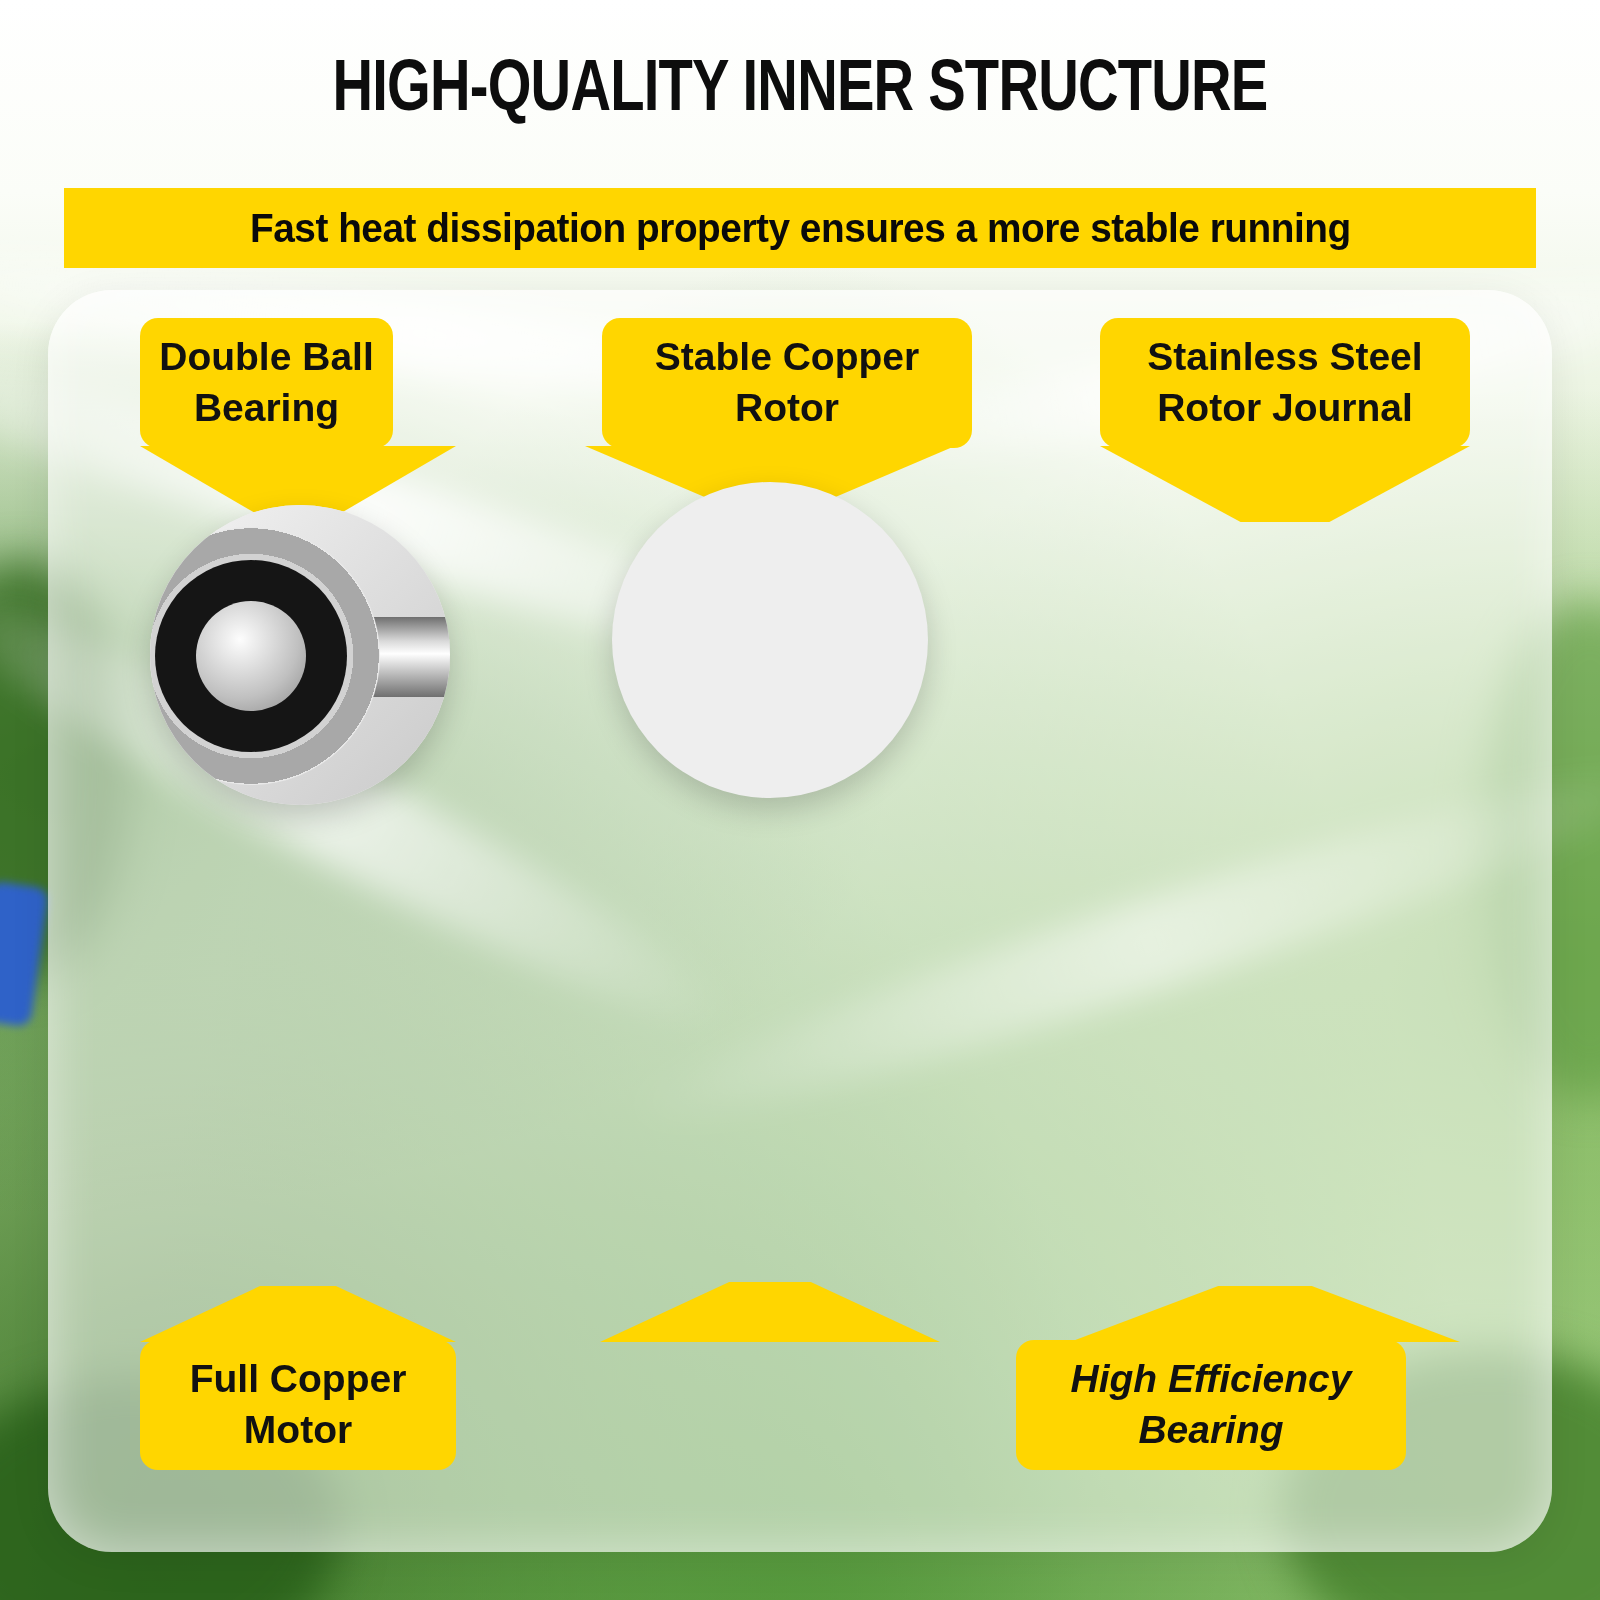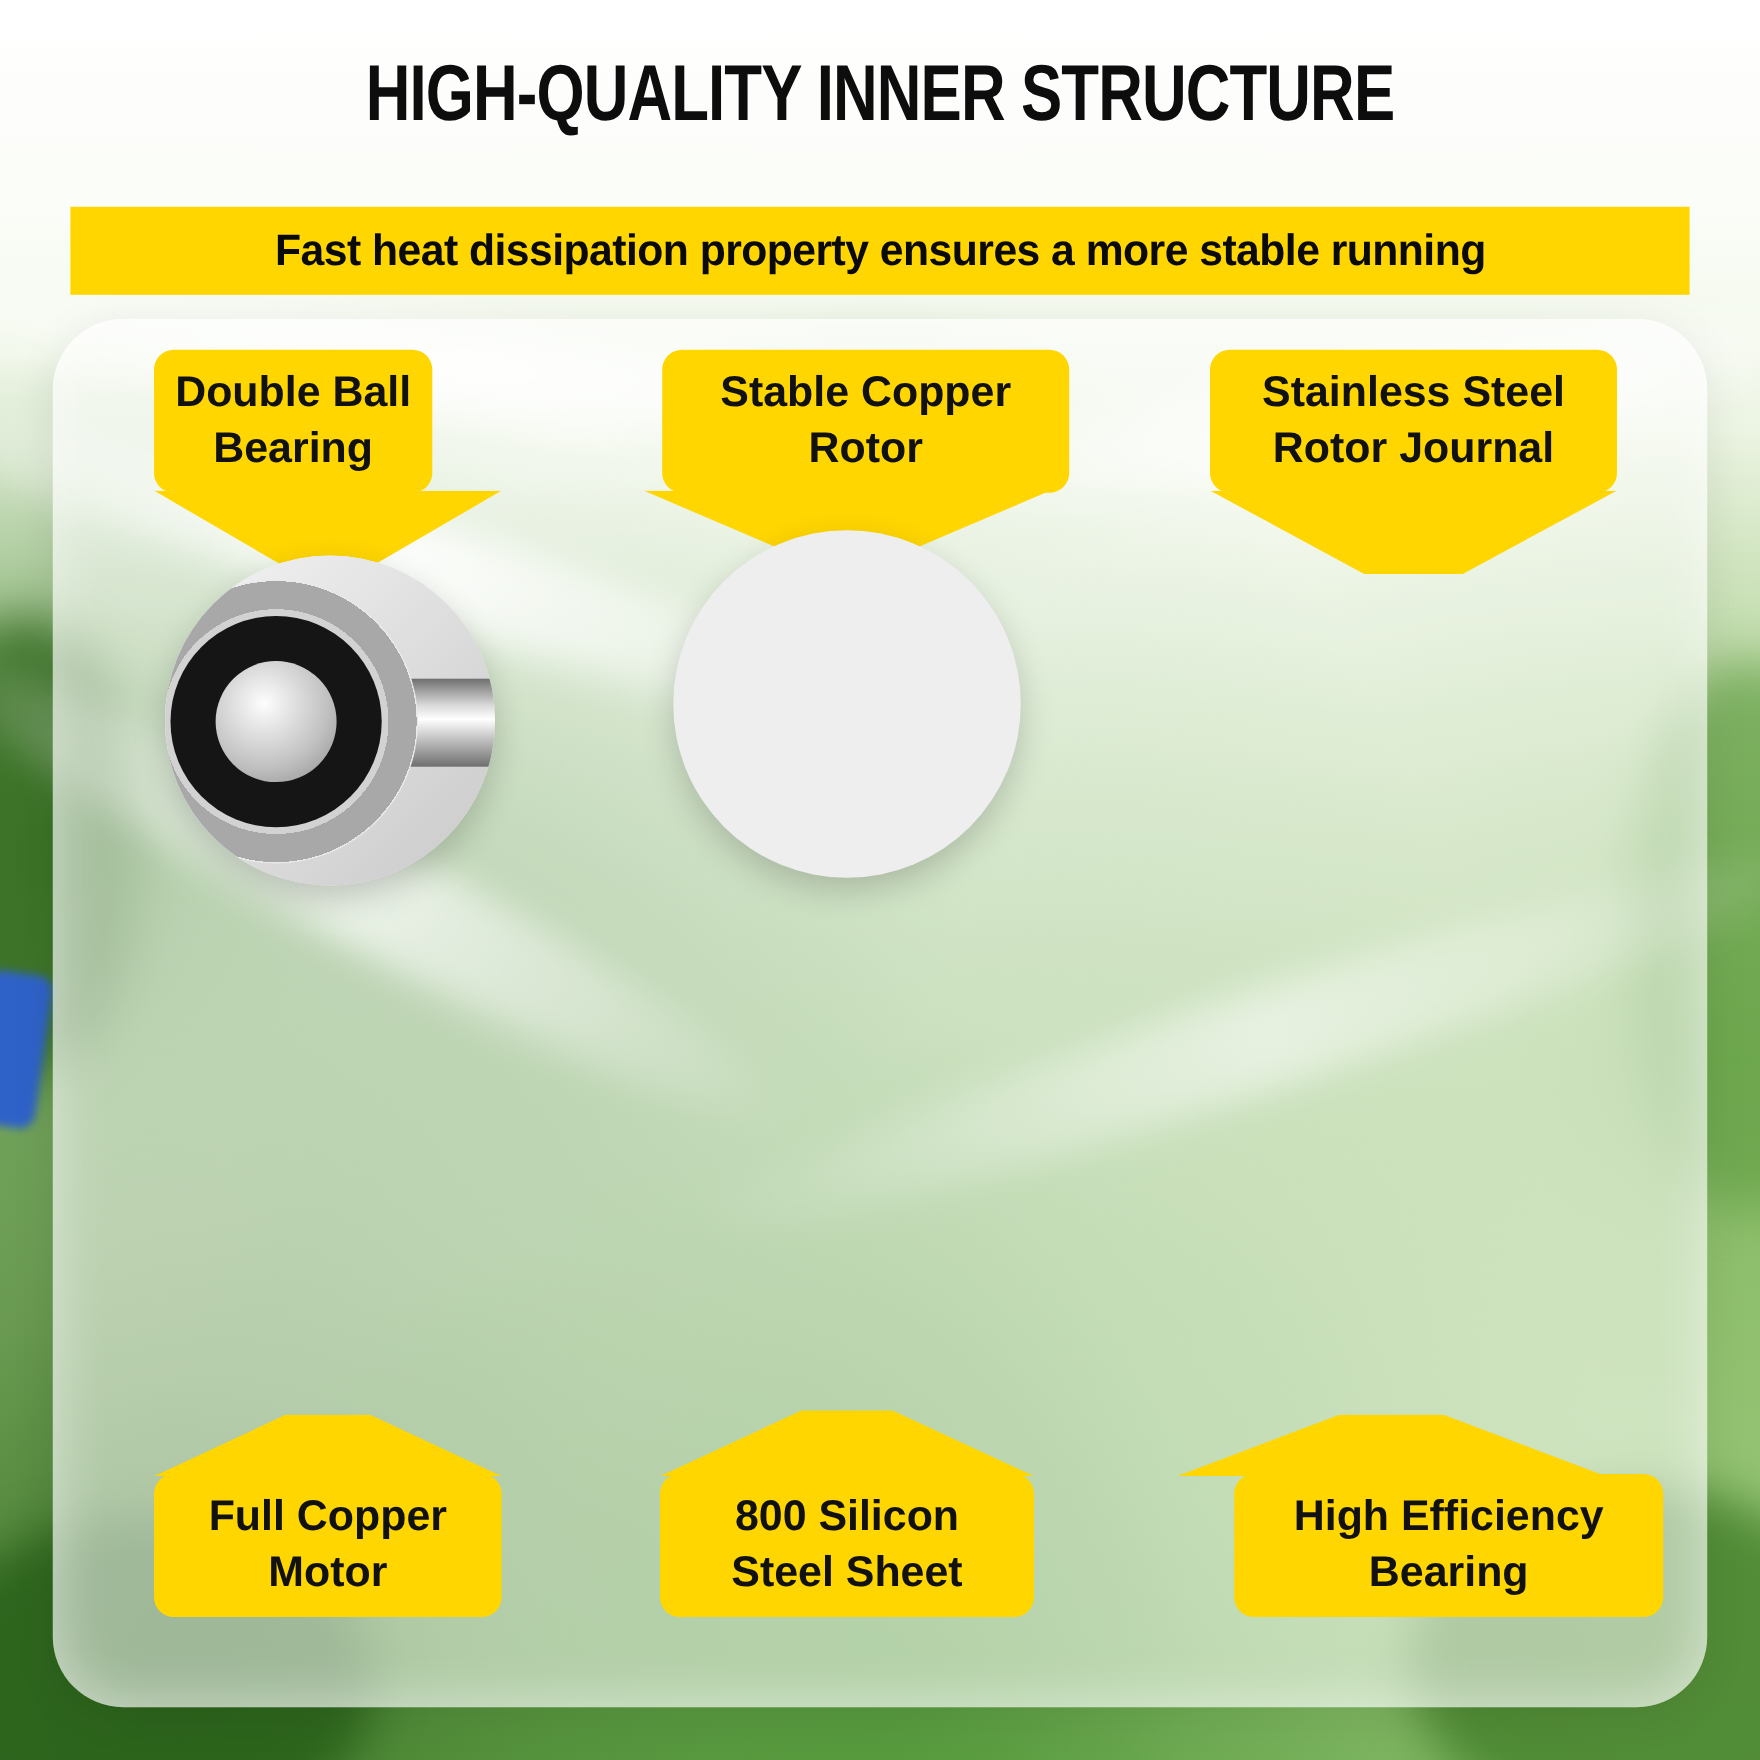--- a/index.html
+++ b/index.html
@@ -264,24 +264,20 @@
     <div class="bearing bB"></div>
   </div>
 
   <div class="funnel up" style="left:140px;top:1286px;width:316px;height:56px;"></div>
   <div class="label-box" style="left:140px;top:1340px;width:316px;height:130px;">
     <span>Full Copper
 Motor</span>
   </div>
 
   <div class="funnel up" style="left:600px;top:1282px;width:340px;height:60px;"></div>
-  <div class="label-box" style="left:600px;top:1340px;width:340px;height:130px;">
-    <span>800 Silicon
-Steel Sheet</span>
-  </div>
 
   <div class="funnel up" style="left:1070px;top:1286px;width:390px;height:56px;"></div>
-  <div class="label-box" style="left:1122px;top:1340px;width:390px;height:130px;">
+  <div class="label-box" style="left:1016px;top:1340px;width:390px;height:130px;font-style:italic;">
     <span>High Efficiency
 Bearing</span>
   </div>
 
 </div>
 
 </body></html>

